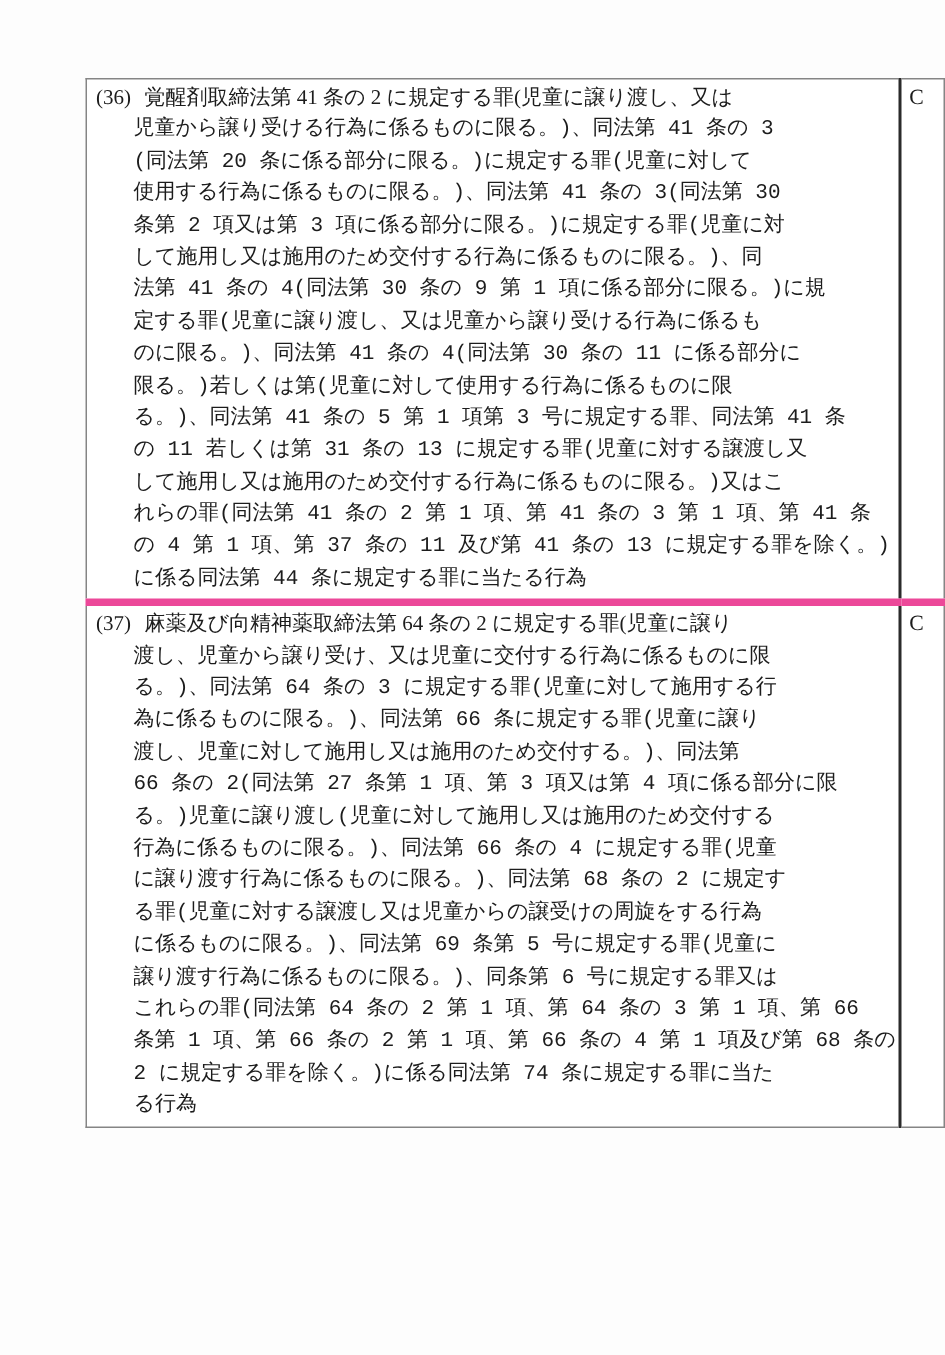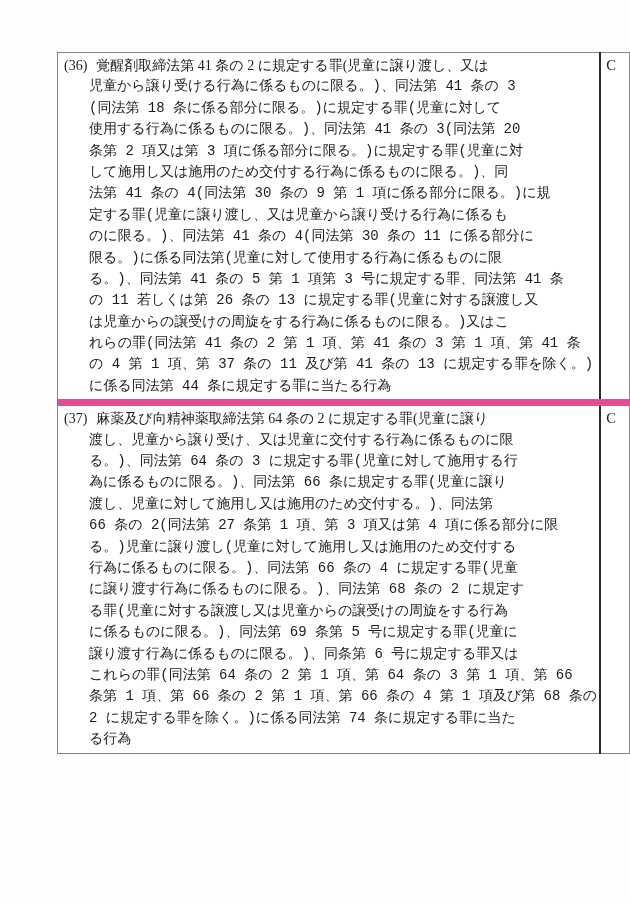--- a/index.html
+++ b/index.html
@@ -33,21 +33,21 @@
     padding: 2px 2px 2px 6px;
   }
   td.class-cell {
     width: 61px;
     padding: 2px 2px 2px 5px;
     font-size: 14.5px;
     line-height: 21.4px;
     color: #1c1c1c;
   }
   tr + tr td {
-    border-top: 7px solid #ec4899;
+    border-top: 5px solid #ec4899;
   }
   .line {
     font-size: 14px;
     line-height: 21.4px;
     height: 21.4px;
     color: #1c1c1c;
     white-space: nowrap;
     overflow: visible;
   }
   .line.cont {
@@ -62,31 +62,31 @@
 <body>
 
 <div class="page">
   <table class="offense-table">
     <tbody>
   <tr>
     <td class="desc-cell">
       <div>
               <div class="line first"><span class="item-number">(36)</span><span>覚醒剤取締法第 41 条の 2 に規定する罪(児童に譲り渡し、又は</span></div>
               <div class="line cont">児童から譲り受ける行為に係るものに限る。)、同法第 41 条の 3</div>
-              <div class="line cont">(同法第 18 条に係る部分に限る。)に規定する罪(児童に対して</div>
-              <div class="line cont">使用する行為に係るものに限る。)、同法第 41 条の 3(同法第 20</div>
+              <div class="line cont">(同法第 20 条に係る部分に限る。)に規定する罪(児童に対して</div>
+              <div class="line cont">使用する行為に係るものに限る。)、同法第 41 条の 3(同法第 30</div>
               <div class="line cont">条第 2 項又は第 3 項に係る部分に限る。)に規定する罪(児童に対</div>
               <div class="line cont">して施用し又は施用のため交付する行為に係るものに限る。)、同</div>
               <div class="line cont">法第 41 条の 4(同法第 30 条の 9 第 1 項に係る部分に限る。)に規</div>
               <div class="line cont">定する罪(児童に譲り渡し、又は児童から譲り受ける行為に係るも</div>
               <div class="line cont">のに限る。)、同法第 41 条の 4(同法第 30 条の 11 に係る部分に</div>
-              <div class="line cont">限る。)に係る同法第(児童に対して使用する行為に係るものに限</div>
+              <div class="line cont">限る。)若しくは第(児童に対して使用する行為に係るものに限</div>
               <div class="line cont">る。)、同法第 41 条の 5 第 1 項第 3 号に規定する罪、同法第 41 条</div>
-              <div class="line cont">の 11 若しくは第 26 条の 13 に規定する罪(児童に対する譲渡し又</div>
-              <div class="line cont">は児童からの譲受けの周旋をする行為に係るものに限る。)又はこ</div>
+              <div class="line cont">の 11 若しくは第 31 条の 13 に規定する罪(児童に対する譲渡し又</div>
+              <div class="line cont">して施用し又は施用のため交付する行為に係るものに限る。)又はこ</div>
               <div class="line cont">れらの罪(同法第 41 条の 2 第 1 項、第 41 条の 3 第 1 項、第 41 条</div>
               <div class="line cont">の 4 第 1 項、第 37 条の 11 及び第 41 条の 13 に規定する罪を除く。)</div>
               <div class="line cont">に係る同法第 44 条に規定する罪に当たる行為</div>
             </div>
     </td>
     <td class="class-cell">
       <span>C</span>
     </td>
   </tr>
 

